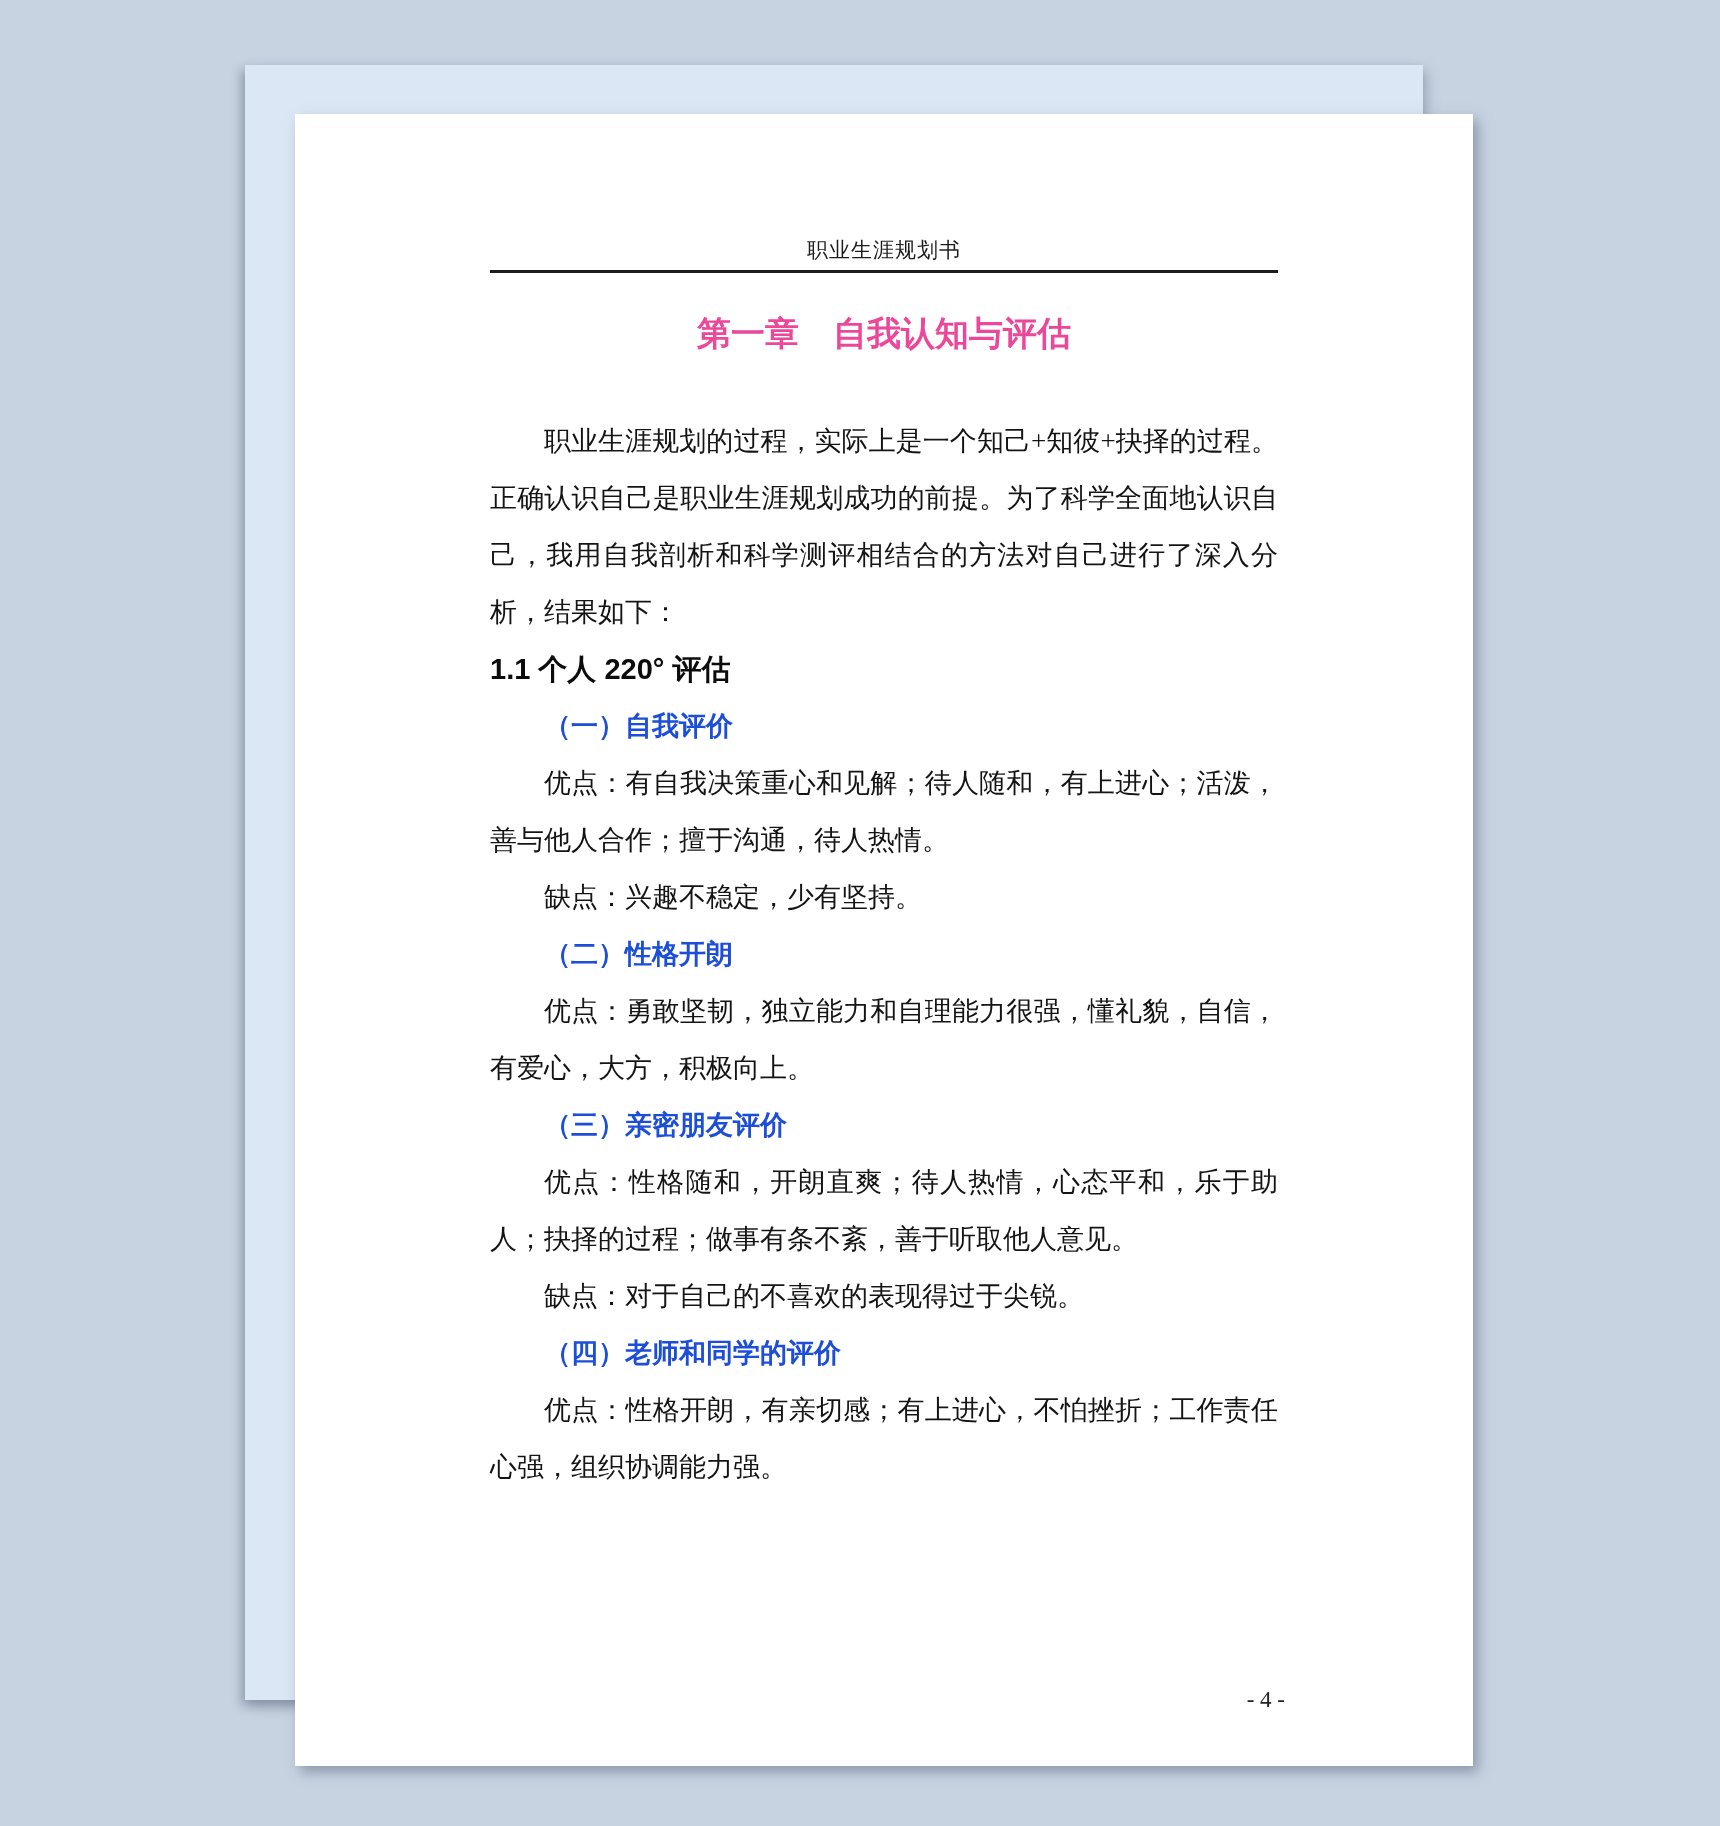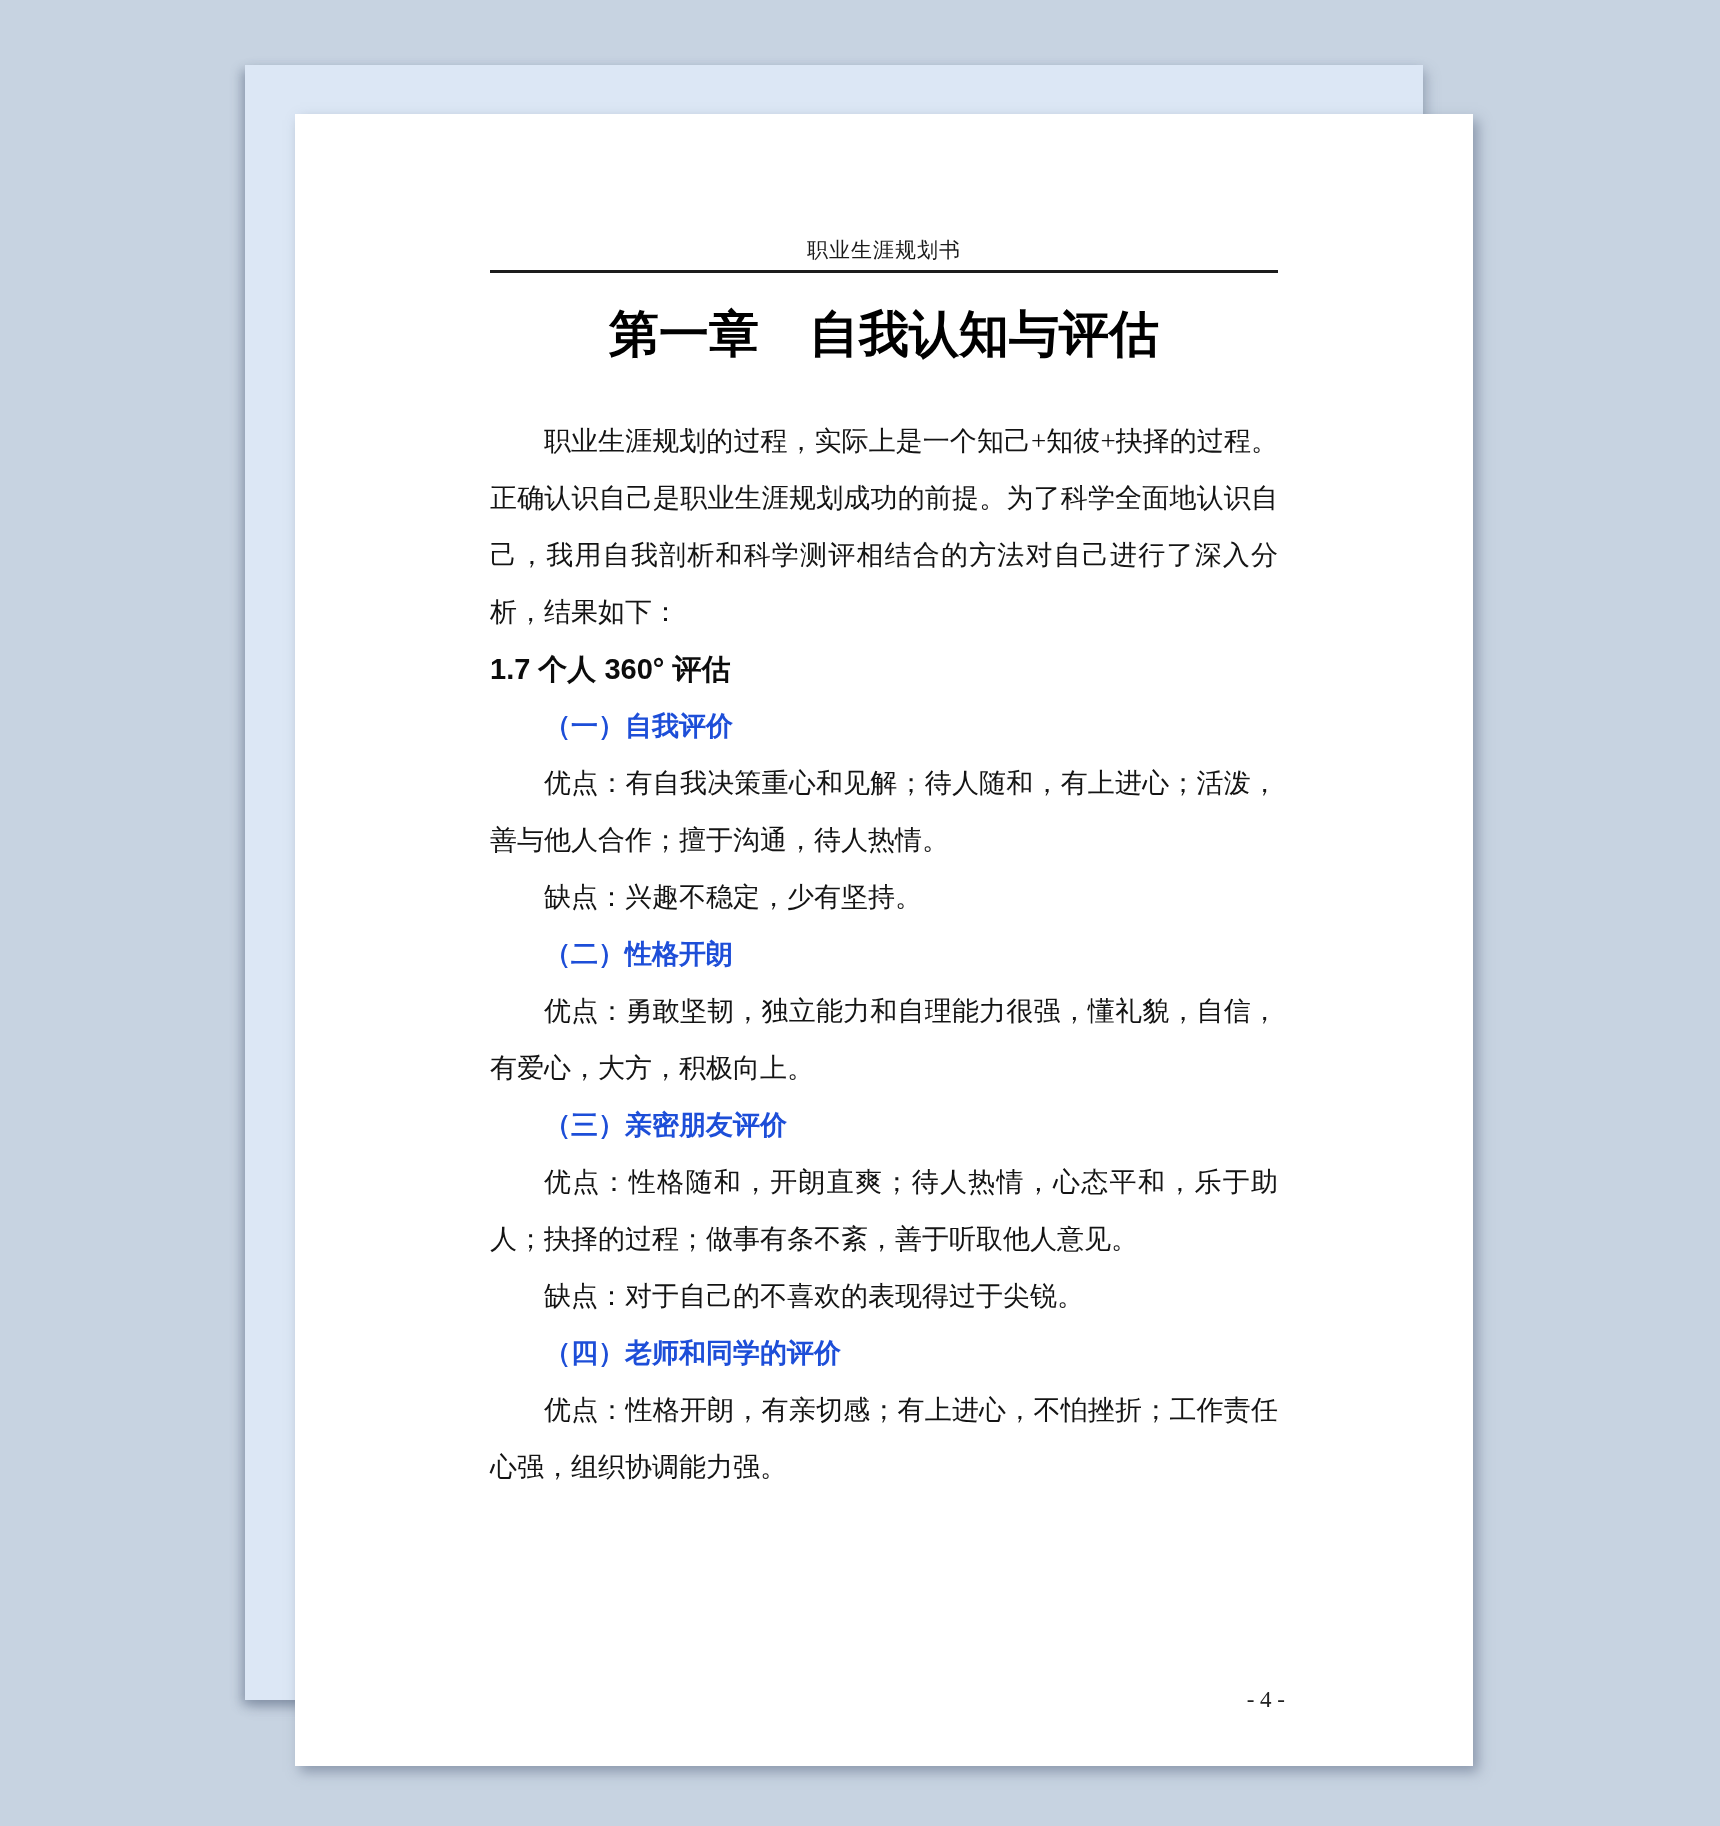--- a/index.html
+++ b/index.html
@@ -41,24 +41,24 @@
     font-size: 21px;
     line-height: 28px;
     letter-spacing: 1px;
     color: #1c1c1c;
     padding-bottom: 6px;
     border-bottom: 3px solid #1c1c1c;
   }
   .chapter-title {
     margin-top: 34px;
     text-align: center;
-    font-size: 50px;
+    font-size: 34px;
     font-weight: bold;
     line-height: 54px;
-    color: #000000;
+    color: #ec4899;
   }
   .doc-body {
     margin-top: 52px;
     font-size: 27px;
     line-height: 57px;
     text-align: justify;
   }
   .doc-body p {
     margin: 0;
     text-indent: 2em;
@@ -93,21 +93,21 @@
 <div class="doc-page">
 
   <div class="doc-header">职业生涯规划书</div>
 
   <div class="chapter-title">第一章　自我认知与评估</div>
 
   <div class="doc-body">
 
     <p>职业生涯规划的过程，实际上是一个知己+知彼+抉择的过程。正确认识自己是职业生涯规划成功的前提。为了科学全面地认识自己，我用自我剖析和科学测评相结合的方法对自己进行了深入分析，结果如下：</p>
 
-    <p class="section-heading">1.7 个人 360° 评估</p>
+    <p class="section-heading">1.1 个人 220° 评估</p>
 
     <p class="sub-heading">（一）自我评价</p>
     <p>优点：有自我决策重心和见解；待人随和，有上进心；活泼，善与他人合作；擅于沟通，待人热情。</p>
     <p>缺点：兴趣不稳定，少有坚持。</p>
 
     <p class="sub-heading">（二）性格开朗</p>
     <p>优点：勇敢坚韧，独立能力和自理能力很强，懂礼貌，自信，有爱心，大方，积极向上。</p>
 
     <p class="sub-heading">（三）亲密朋友评价</p>
     <p>优点：性格随和，开朗直爽；待人热情，心态平和，乐于助人；抉择的过程；做事有条不紊，善于听取他人意见。</p>

